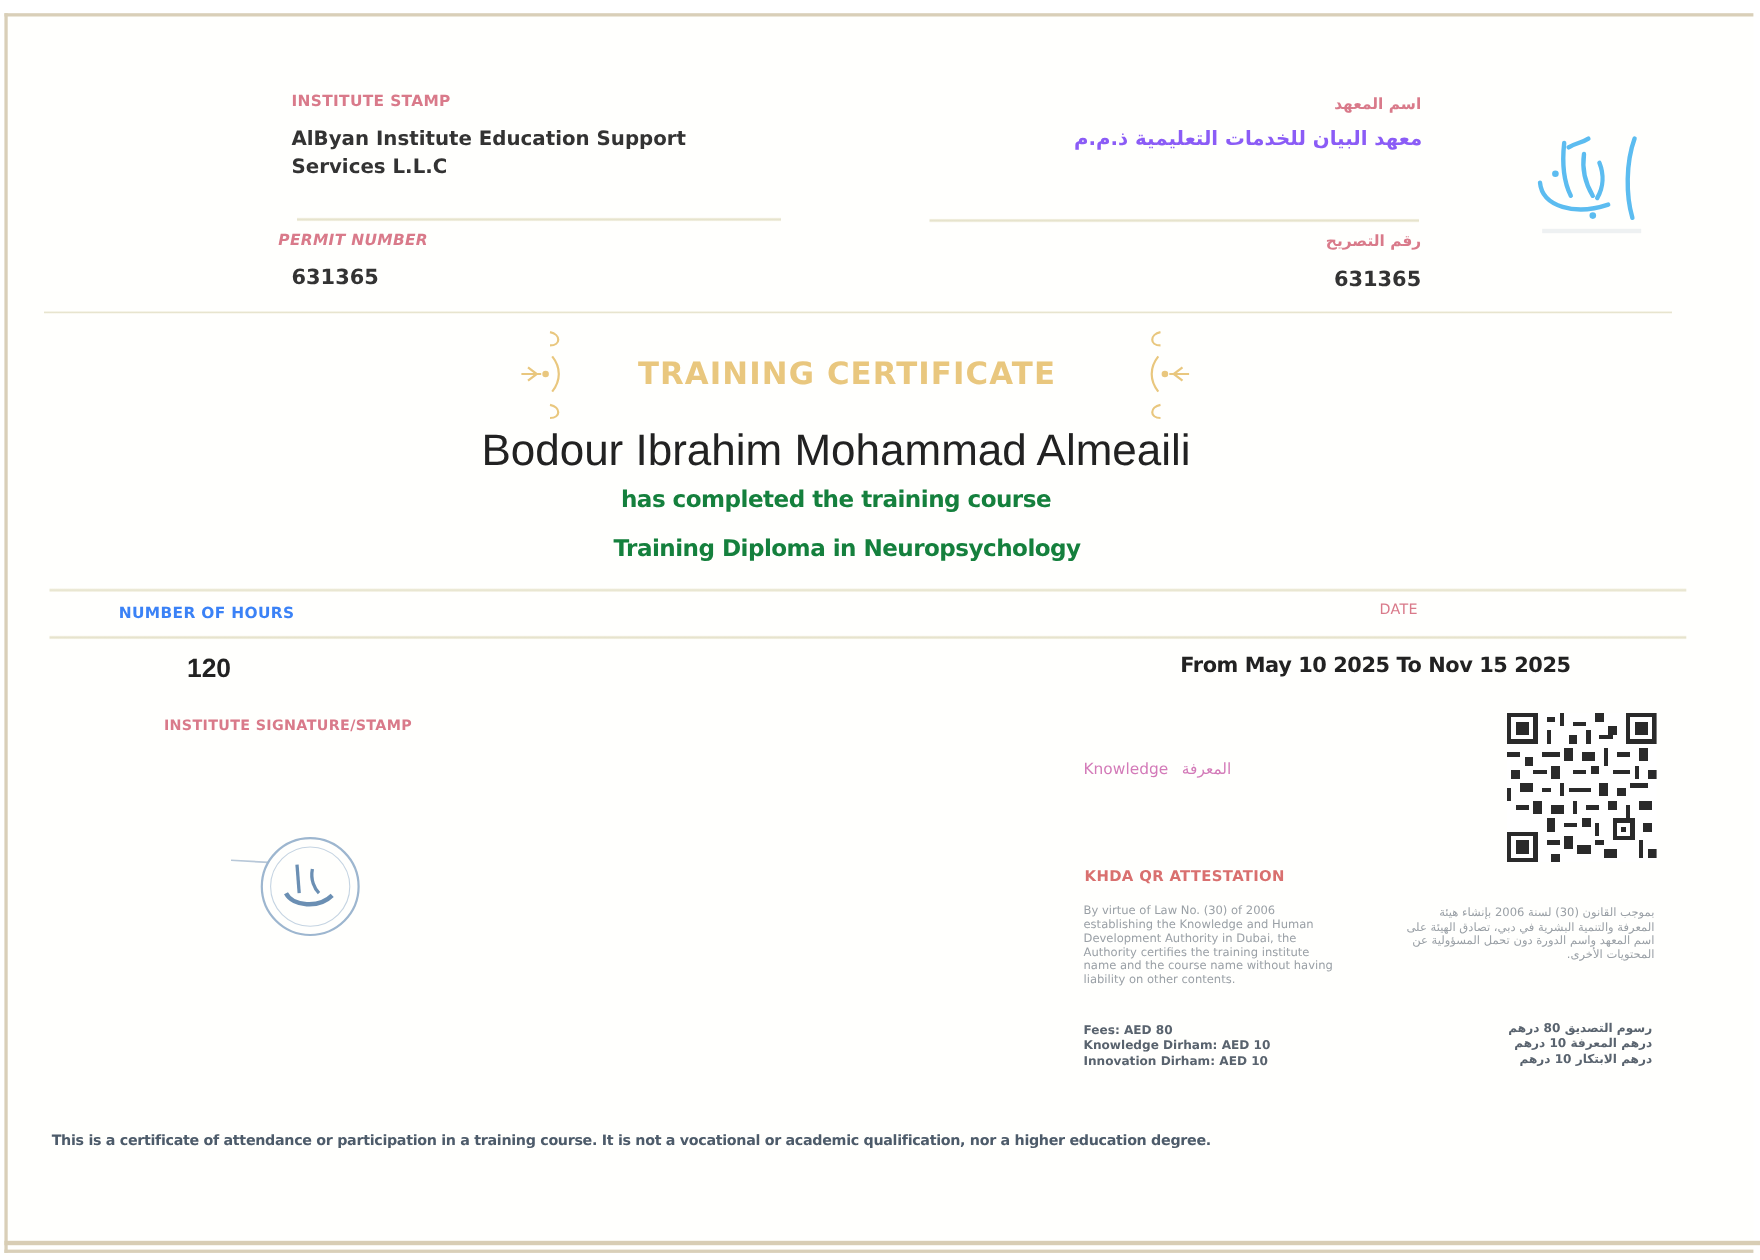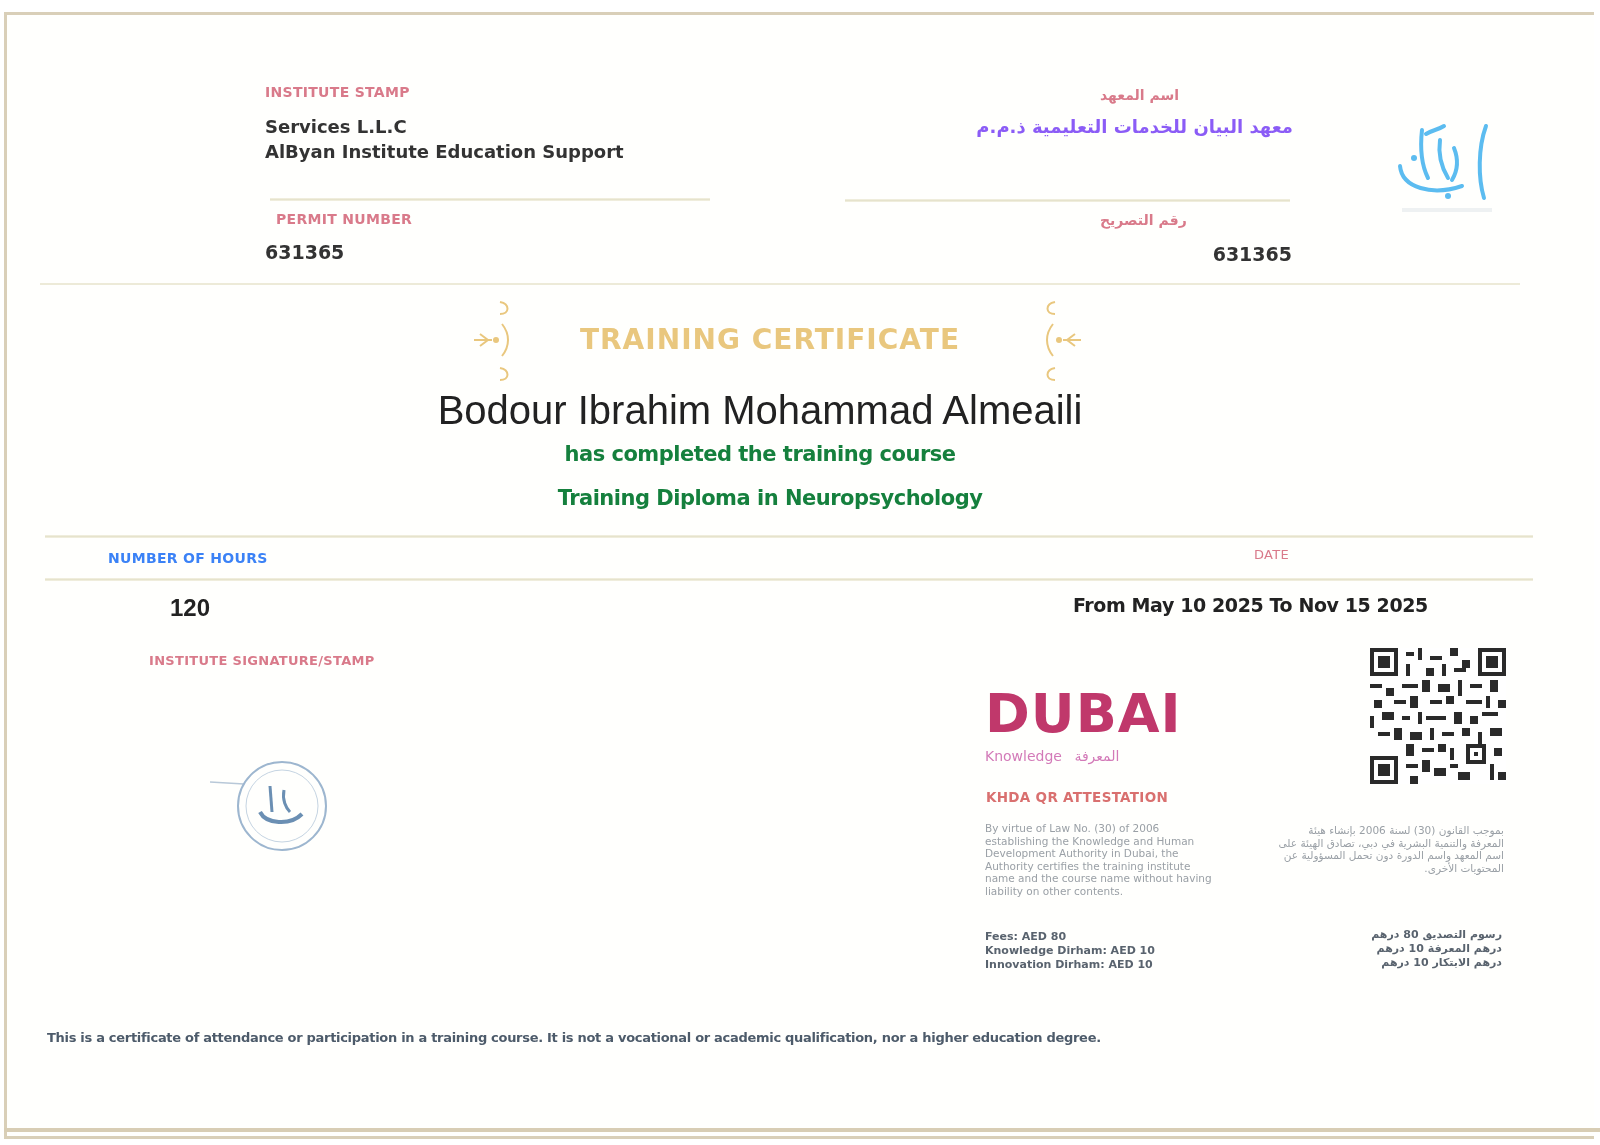--- a/index.html
+++ b/index.html
@@ -11,21 +11,21 @@
     position: absolute; left: 4px; top: 12px; width: 1590px; height: 1127px;
     border: 3px solid #d9cfb8; border-right: none; box-sizing: border-box;
     background: #fffffd;
   }
   .frame-bottom { position: absolute; left: 4px; top: 1128px; width: 1596px; height: 4px; background: #d8cdb4; }
   .abs { position: absolute; }
   .label-en {
     font-family: "DejaVu Sans", sans-serif; font-weight: bold; font-size: 14px;
     letter-spacing: 0.3px; color: #d97a8a;
   }
-  .label-ar { font-size: 14px; color: #d97a8a; font-weight: bold; direction: rtl; text-align: left; }
+  .label-ar { font-size: 14px; color: #d97a8a; font-weight: bold; direction: rtl; text-align: right; }
   .value { font-family: "DejaVu Sans", sans-serif; font-weight: bold; font-size: 19px; color: #333; line-height: 25px; }
   .value-ar { font-family: "DejaVu Sans", sans-serif; font-weight: bold; font-size: 18px; color: #8b5cf6; direction: rtl; text-align: right; }
   .rule { position: absolute; height: 3px; background: linear-gradient(#f4f2e4, #e6e3cc, #f4f2e4); }
   .title {
     font-family: "DejaVu Sans", sans-serif; font-weight: bold; font-size: 28px;
     color: #e9c77e; letter-spacing: 1px; text-align: center;
   }
   .name {
     font-family: "Liberation Sans", sans-serif; font-size: 40px; color: #222; text-align: center;
   }
@@ -38,25 +38,25 @@
   .dubai-logo { font-family: "DejaVu Sans", sans-serif; font-weight: bold; font-size: 54px; color: #c0386b; letter-spacing: 1px; line-height: 56px; }
 </style>
 </head>
 <body>
 
 <div class="frame"></div>
 <div class="frame-bottom"></div>
 
 <div class="abs label-en" style="left:265px; top:84px;">INSTITUTE STAMP</div>
 <div class="abs value" style="left:265px; top:114px; font-size:18px;">
+  <div>AlByan Institute Education Support</div>
   <div>Services L.L.C</div>
-  <div>AlByan Institute Education Support</div>
 </div>
 <div class="rule" style="left:270px; top:198px; width:440px;"></div>
-<div class="abs label-en" style="left:276px; top:211px;">PERMIT NUMBER</div>
+<div class="abs label-en" style="left:253px; top:211px;font-style:italic;">PERMIT NUMBER</div>
 <div class="abs value" style="left:265px; top:240px;">631365</div>
 
 <div class="abs label-ar" style="left:1100px; width:192px; top:87px;">اسم المعهد</div>
 <div class="abs value-ar" style="left:900px; width:393px; top:116px;">معهد البيان للخدمات التعليمية ذ.م.م</div>
 <div class="rule" style="left:845px; top:199px; width:445px;"></div>
 <div class="abs label-ar" style="left:1100px; width:192px; top:212px;">رقم التصريح</div>
 <div class="abs value" style="left:1100px; width:192px; top:242px; text-align:right;">631365</div>
 
 <div class="abs" style="left:1392px; top:118px; width:110px; height:100px;">
   <svg width="110" height="100" viewBox="0 0 110 100">
@@ -120,21 +120,20 @@
     <line x1="0" y1="22" x2="34" y2="24" stroke="#b8c8d8" stroke-width="1.5"></line>
     <circle cx="72" cy="46" r="44" fill="none" stroke="#9db6cf" stroke-width="2"></circle>
     <circle cx="72" cy="46" r="36" fill="none" stroke="#c5d4e2" stroke-width="1"></circle>
     <path d="M50 52 C 56 64, 80 66, 92 54" fill="none" stroke="#6b8fb3" stroke-width="4"></path>
     <path d="M60 26 L 62 52" stroke="#6b8fb3" stroke-width="3"></path>
     <path d="M74 30 C 72 40, 76 48, 80 52" fill="none" stroke="#6b8fb3" stroke-width="3"></path>
   </svg>
 </div>
 
 <div class="abs" style="left:985px; top:686px;">
-  <div class="dubai-logo">DUBAI</div>
   <div style="font-size:14px; color:#d37ab8; margin-top:6px; white-space:nowrap;">
     <span>Knowledge</span>
     <span style="margin-left:8px;">المعرفة</span>
   </div>
 </div>
 <div class="abs label-en" style="left:986px; top:789px; font-size:13.5px; color:#d9706f;">KHDA QR ATTESTATION</div>
 
 <div class="abs khda-text" style="left:985px; top:822px; width:238px;">By virtue of Law No. (30) of 2006 establishing the Knowledge and Human Development Authority in Dubai, the Authority certifies the training institute name and the course name without having liability on other contents.</div>
 <div class="abs khda-text" style="left:1272px; top:824px; width:232px; direction:rtl; text-align:right;">بموجب القانون (30) لسنة 2006 بإنشاء هيئة المعرفة والتنمية البشرية في دبي، تصادق الهيئة على اسم المعهد واسم الدورة دون تحمل المسؤولية عن المحتويات الأخرى.</div>
 

